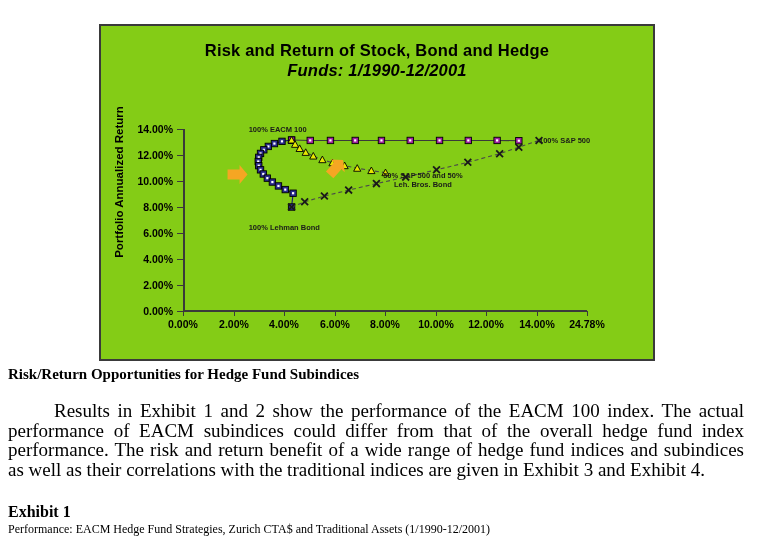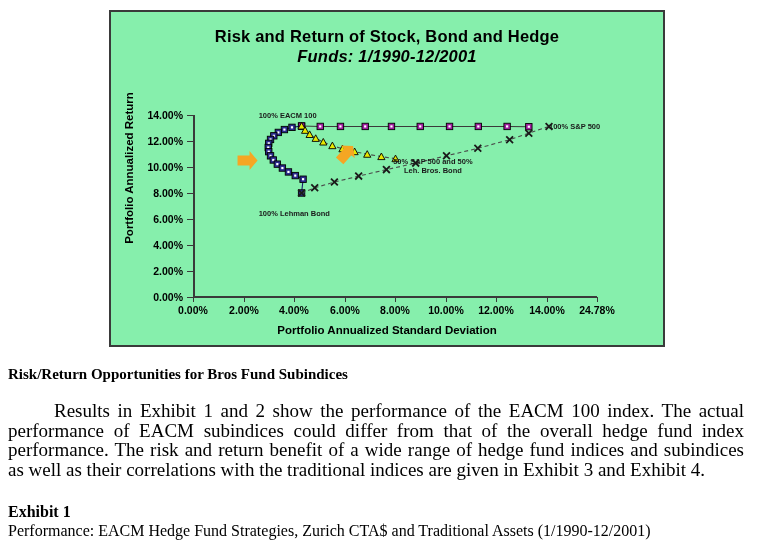--- a/index.html
+++ b/index.html
@@ -4,22 +4,22 @@
 <style>
   html,body{margin:0;padding:0;}
   body{
     width:760px;height:557px;background:#ffffff;overflow:hidden;
     font-family:"Liberation Serif",serif;color:#000;
   }
   .page{position:relative;width:760px;height:557px;}
 
   
   .chart-frame{
-    position:absolute;left:99px;top:10px;width:556px;height:337px;
-    border:2px solid #3a3a3a;background:#86efac;box-sizing:border-box;margin-left:10px;
+    position:absolute;left:99px;top:24px;width:556px;height:337px;
+    border:2px solid #3a3a3a;background:#84cc16;box-sizing:border-box;
   }
   .chart-title{
     position:absolute;left:0;top:14px;width:100%;text-align:center;
     font-family:"Liberation Sans",sans-serif;font-weight:bold;
     font-size:16.5px;line-height:20px;color:#000;letter-spacing:.2px;
   }
   .chart-title .l2{display:block;font-style:italic;}
 
   
   .plot{position:absolute;left:0;top:0;width:100%;height:100%;}
@@ -68,21 +68,21 @@
   .para{
     font-family:"Liberation Serif",serif;font-size:19px;line-height:19.5px;
     text-align:justify;margin:18px 0 0 0;text-indent:46px;
     width:736px;
   }
   .exh-head{
     font-family:"Liberation Serif",serif;font-weight:bold;font-size:16px;
     margin:24px 0 1px 0;
   }
   .exh-sub{
-    font-family:"Liberation Serif",serif;font-size:16px;margin:0;
+    font-family:"Liberation Serif",serif;font-size:12px;margin:0;
   }
 </style>
 </head>
 <body>
 
 <div class="page">
 
   <div class="chart-frame">
 
     <div class="chart-title">
@@ -126,21 +126,20 @@
       <div class="xtl" style="left:52px">0.00%</div>
       <div class="xtl" style="left:103px">2.00%</div>
       <div class="xtl" style="left:153px">4.00%</div>
       <div class="xtl" style="left:204px">6.00%</div>
       <div class="xtl" style="left:254px">8.00%</div>
       <div class="xtl" style="left:305px">10.00%</div>
       <div class="xtl" style="left:355px">12.00%</div>
       <div class="xtl" style="left:406px">14.00%</div>
       <div class="xtl" style="left:456px">24.78%</div>
 
-      <div class="axis-title-x">Portfolio Annualized Standard Deviation</div>
       <div class="axis-title-y">Portfolio Annualized Return</div>
 
       <svg class="series" id="series-svg">
           <g>
             <polyline points="190.575,114.04999999999998 180.98000000000002,115.35 173.405,117.56 167.345,120.41999999999999 162.8,123.79999999999998 159.51749999999998,127.44 157.75,131.34 157.245,135.5 157.75,139.66 159.51749999999998,143.82 162.29500000000002,147.98000000000002 166.33499999999998,152.14 171.385,156.04 177.445,159.94 184.2625,163.57999999999998 192.09,167.22 190.575,181" fill="none" stroke="#1a1a6e" stroke-width="1.1" stroke-dasharray="0"></polyline>
             <rect x="187.375" y="110.84999999999998" width="6.4" height="6.4" fill="#2a2a8c" stroke="#000" stroke-width="0.9"></rect>
             <rect x="189.475" y="112.94999999999999" width="2.2" height="2.2" fill="#ffffff" stroke="none"></rect>
             <rect x="177.78000000000003" y="112.14999999999999" width="6.4" height="6.4" fill="#2a2a8c" stroke="#000" stroke-width="0.9"></rect>
             <rect x="179.88000000000002" y="114.25" width="2.2" height="2.2" fill="#ffffff" stroke="none"></rect>
             <rect x="170.205" y="114.36" width="6.4" height="6.4" fill="#2a2a8c" stroke="#000" stroke-width="0.9"></rect>
@@ -238,19 +237,19 @@
             <path d="M126.55000000000001,143.5 L138.55,143.5 L138.55,139 L146.55,148.5 L138.55,158 L138.55,153.5 L126.55000000000001,153.5 Z" fill="#f5a623" stroke="none"></path>
           </g>
           <g transform="rotate(-48 236.02499999999998 140.70000000000002)">
             <path d="M225.02499999999998,135.70000000000002 L237.02499999999998,135.70000000000002 L237.02499999999998,131.20000000000002 L245.02499999999998,140.70000000000002 L237.02499999999998,150.20000000000002 L237.02499999999998,145.70000000000002 L225.02499999999998,145.70000000000002 Z" fill="#f5a623" stroke="none"></path>
           </g>
         </svg>
     </div>
   </div>
 
   <div class="doc">
-    <div class="sec-head">Risk/Return Opportunities for Bros Fund Subindices</div>
+    <div class="sec-head">Risk/Return Opportunities for Hedge Fund Subindices</div>
     <p class="para">Results in Exhibit 1 and 2 show the performance of the EACM 100 index. The actual performance of EACM subindices could differ from that of the overall hedge fund index performance. The risk and return benefit of a wide range of hedge fund indices and subindices as well as their correlations with the traditional indices are given in Exhibit 3 and Exhibit 4.</p>
     <div class="exh-head">Exhibit 1</div>
     <div class="exh-sub">Performance: EACM Hedge Fund Strategies, Zurich CTA$  and Traditional Assets (1/1990-12/2001)</div>
   </div>
 
 </div>
 
 </body></html>

